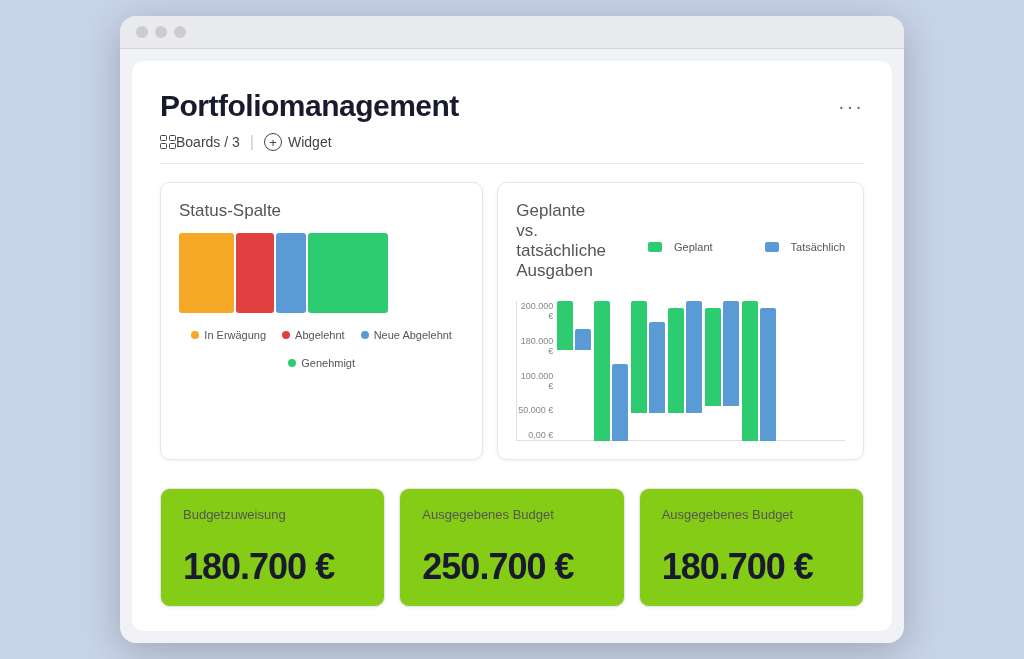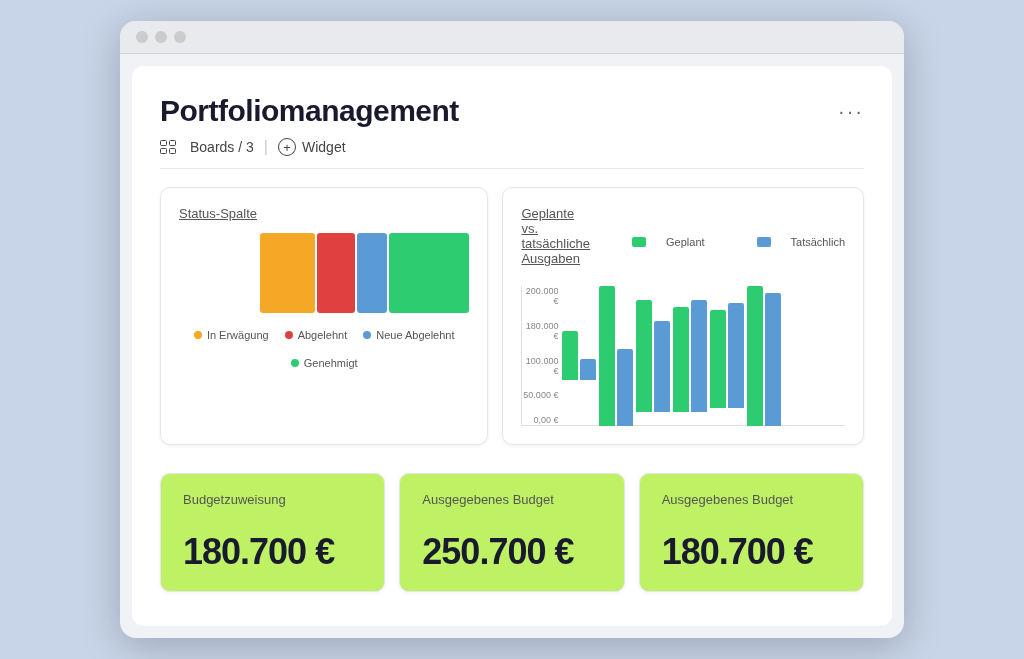--- a/index.html
+++ b/index.html
@@ -61,21 +61,21 @@
       display: flex;
       align-items: center;
       gap: 10px;
       margin-bottom: 18px;
       border-bottom: 1px solid #e8eaed;
       padding-bottom: 12px;
     }
     .breadcrumb-section {
       display: flex;
       align-items: center;
-      gap: 14px;
+      gap: 0;
       font-size: 14px;
       color: #444;
     }
     .breadcrumb-icon {
       display: inline-flex;
       align-items: center;
     }
     .divider {
       color: #ccc;
       font-size: 16px;
@@ -103,31 +103,30 @@
       gap: 14px;
     }
     .card {
       background: #fff;
       border-radius: 10px;
       border: 1px solid #e4e6ea;
       padding: 18px;
       box-shadow: 0 1px 4px rgba(0,0,0,0.06);
     }
     .card-title {
-      font-size: 13px;
+      font-size: 17px;
       color: #555;
       margin-bottom: 12px;
       font-weight: 500;
-      text-decoration: underline;
     }
     
     .status-chart-area {
       display: flex;
       flex-direction: column;
-      align-items: flex-end;
+      align-items: flex-start;
     }
     .stacked-bar-container {
       display: flex;
       align-items: center;
       gap: 2px;
       height: 80px;
       margin-bottom: 16px;
       position: relative;
     }
     .stacked-bar {
@@ -164,30 +163,30 @@
     }
     .bar-chart-legend {
       display: flex;
       gap: 10px;
       font-size: 11px;
       color: #555;
     }
     .bar-legend-item {
       display: flex;
       align-items: center;
-      gap: 20px;
+      gap: 12px;
       padding-left: 42px;
     }
     .bar-legend-color {
       width: 14px; height: 10px;
       border-radius: 2px;
     }
     .bar-chart-area {
       display: flex;
-      align-items: center;
+      align-items: flex-start;
       gap: 3px;
       height: 140px;
       padding-left: 40px;
       position: relative;
       border-left: 1px solid #e0e0e0;
       border-bottom: 1px solid #e0e0e0;
     }
     .y-axis-labels {
       position: absolute;
       left: 0;
@@ -204,21 +203,21 @@
     .bar-group {
       display: flex;
       gap: 2px;
       align-items: flex-end;
     }
     .bar {
       width: 16px;
       border-radius: 2px 2px 0 0;
     }
     .stat-card {
-      background: #bef264;
+      background: #84cc16;
       border-radius: 10px;
       border: 1px solid #e4e6ea;
       padding: 18px 22px;
       box-shadow: 0 1px 4px rgba(0,0,0,0.06);
     }
     .stat-label {
       font-size: 13px;
       color: #555;
       margin-bottom: 24px;
       font-weight: 500;

